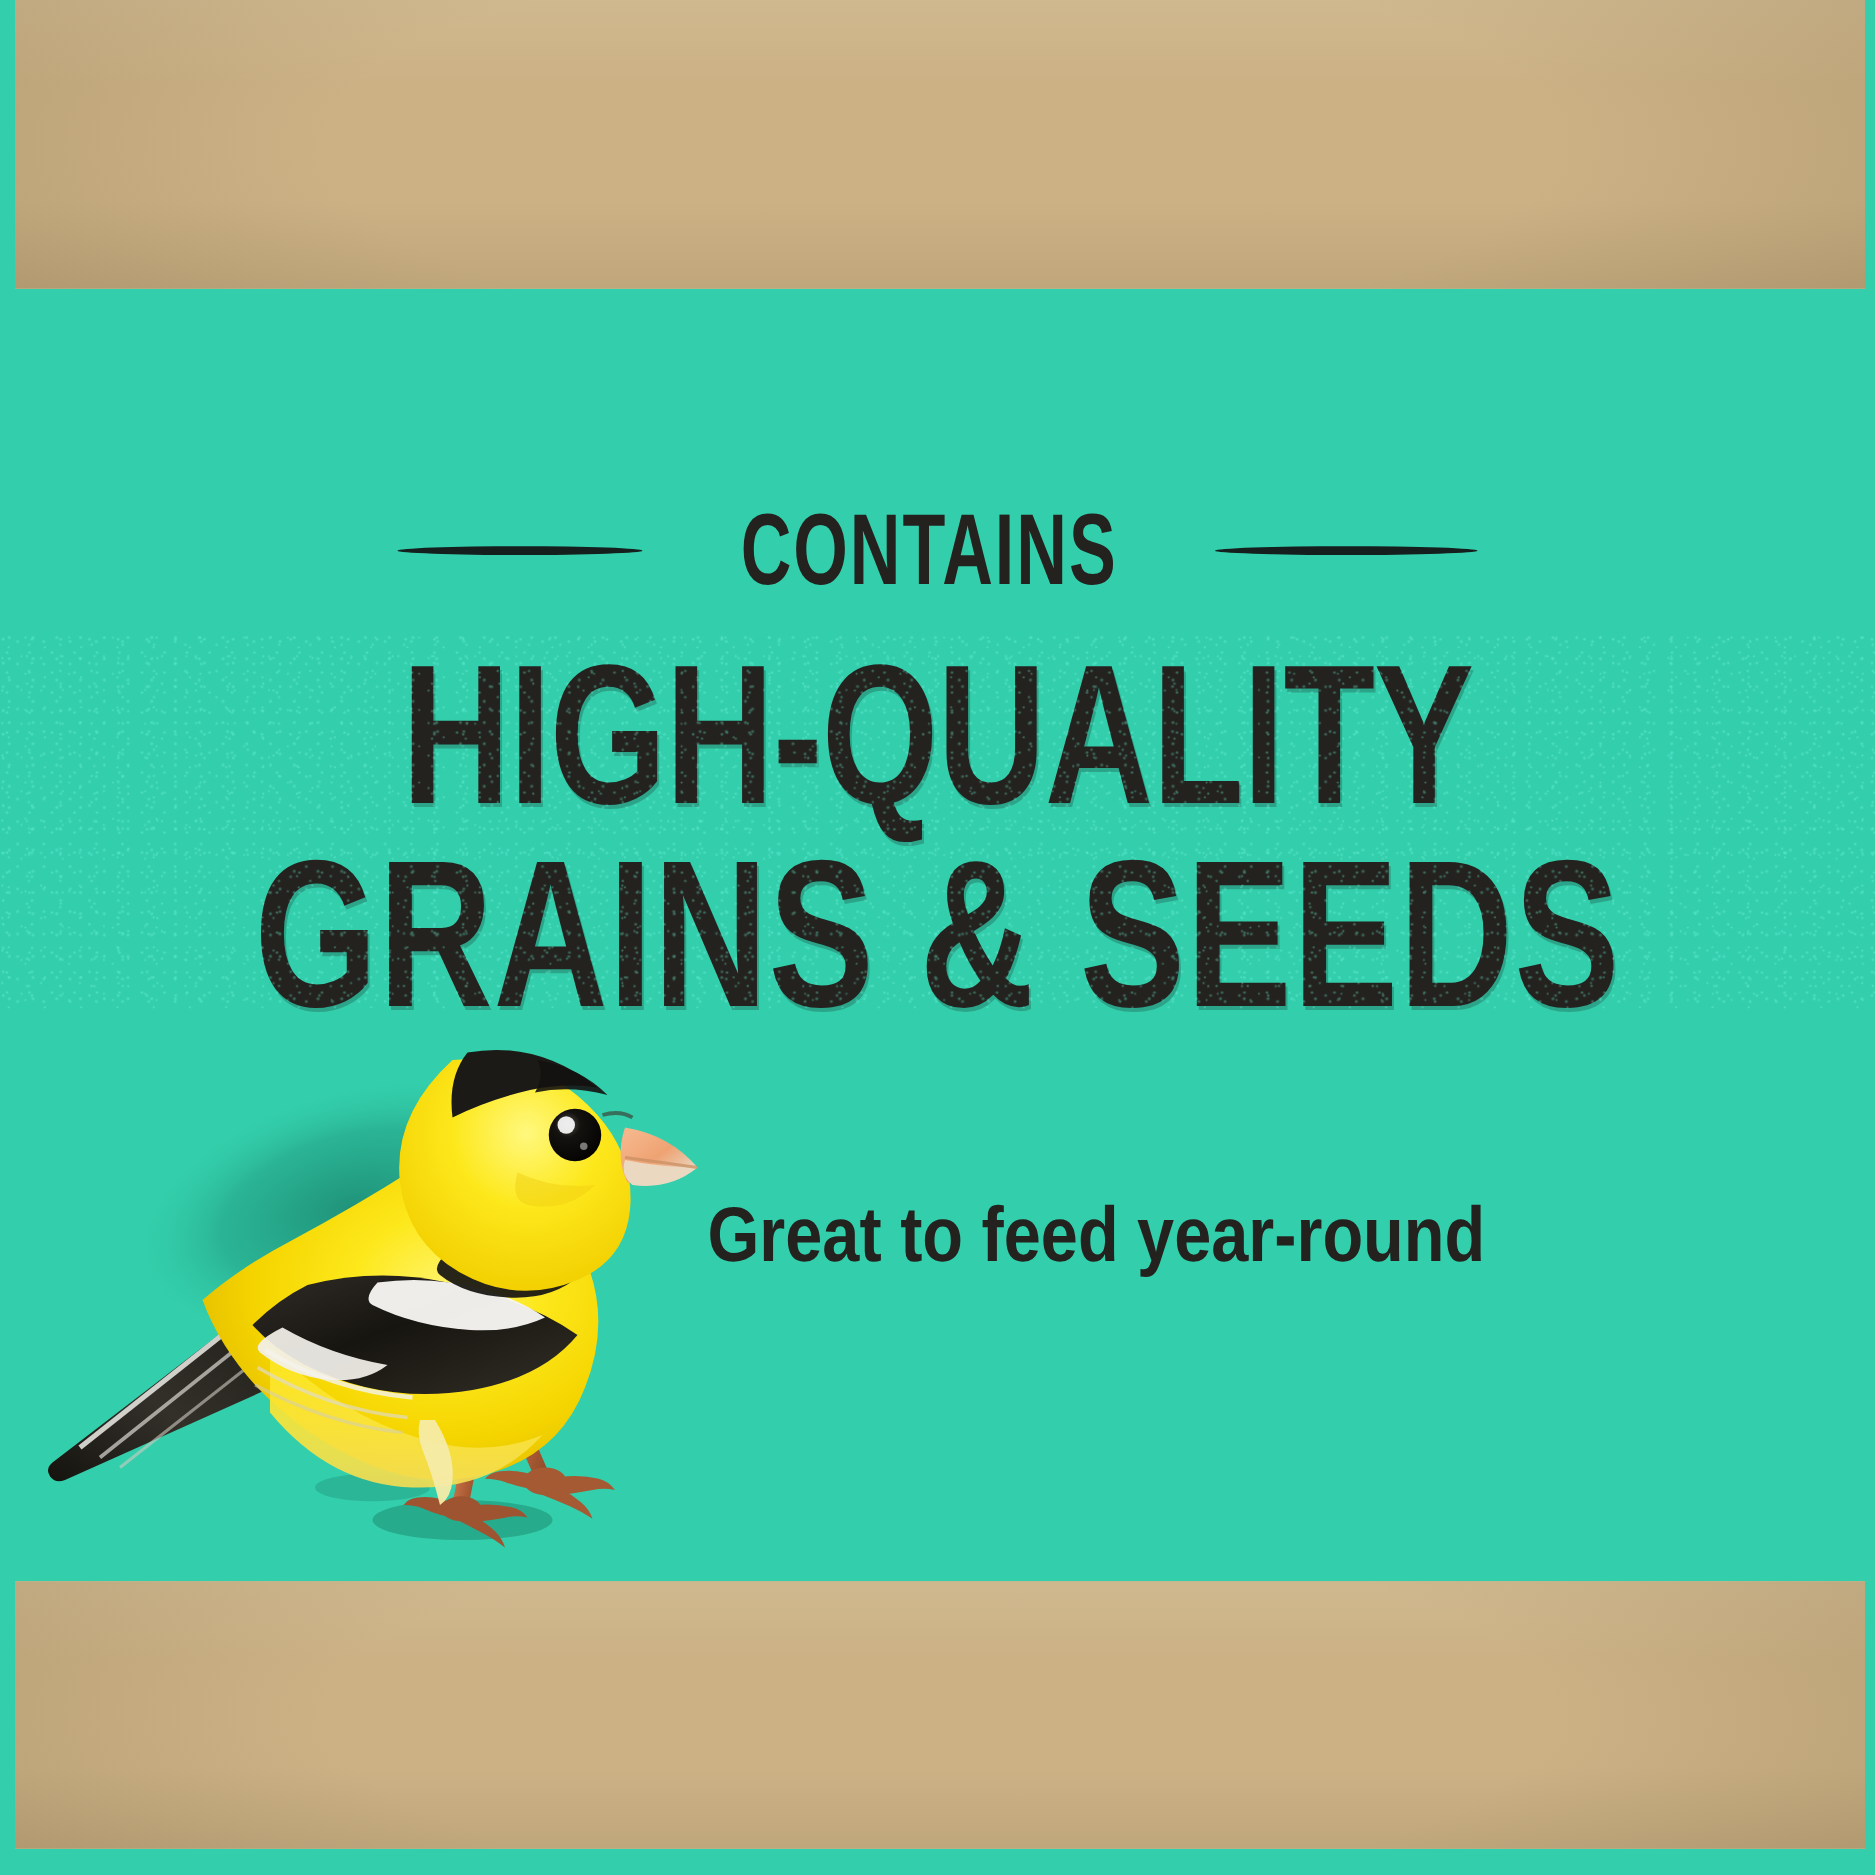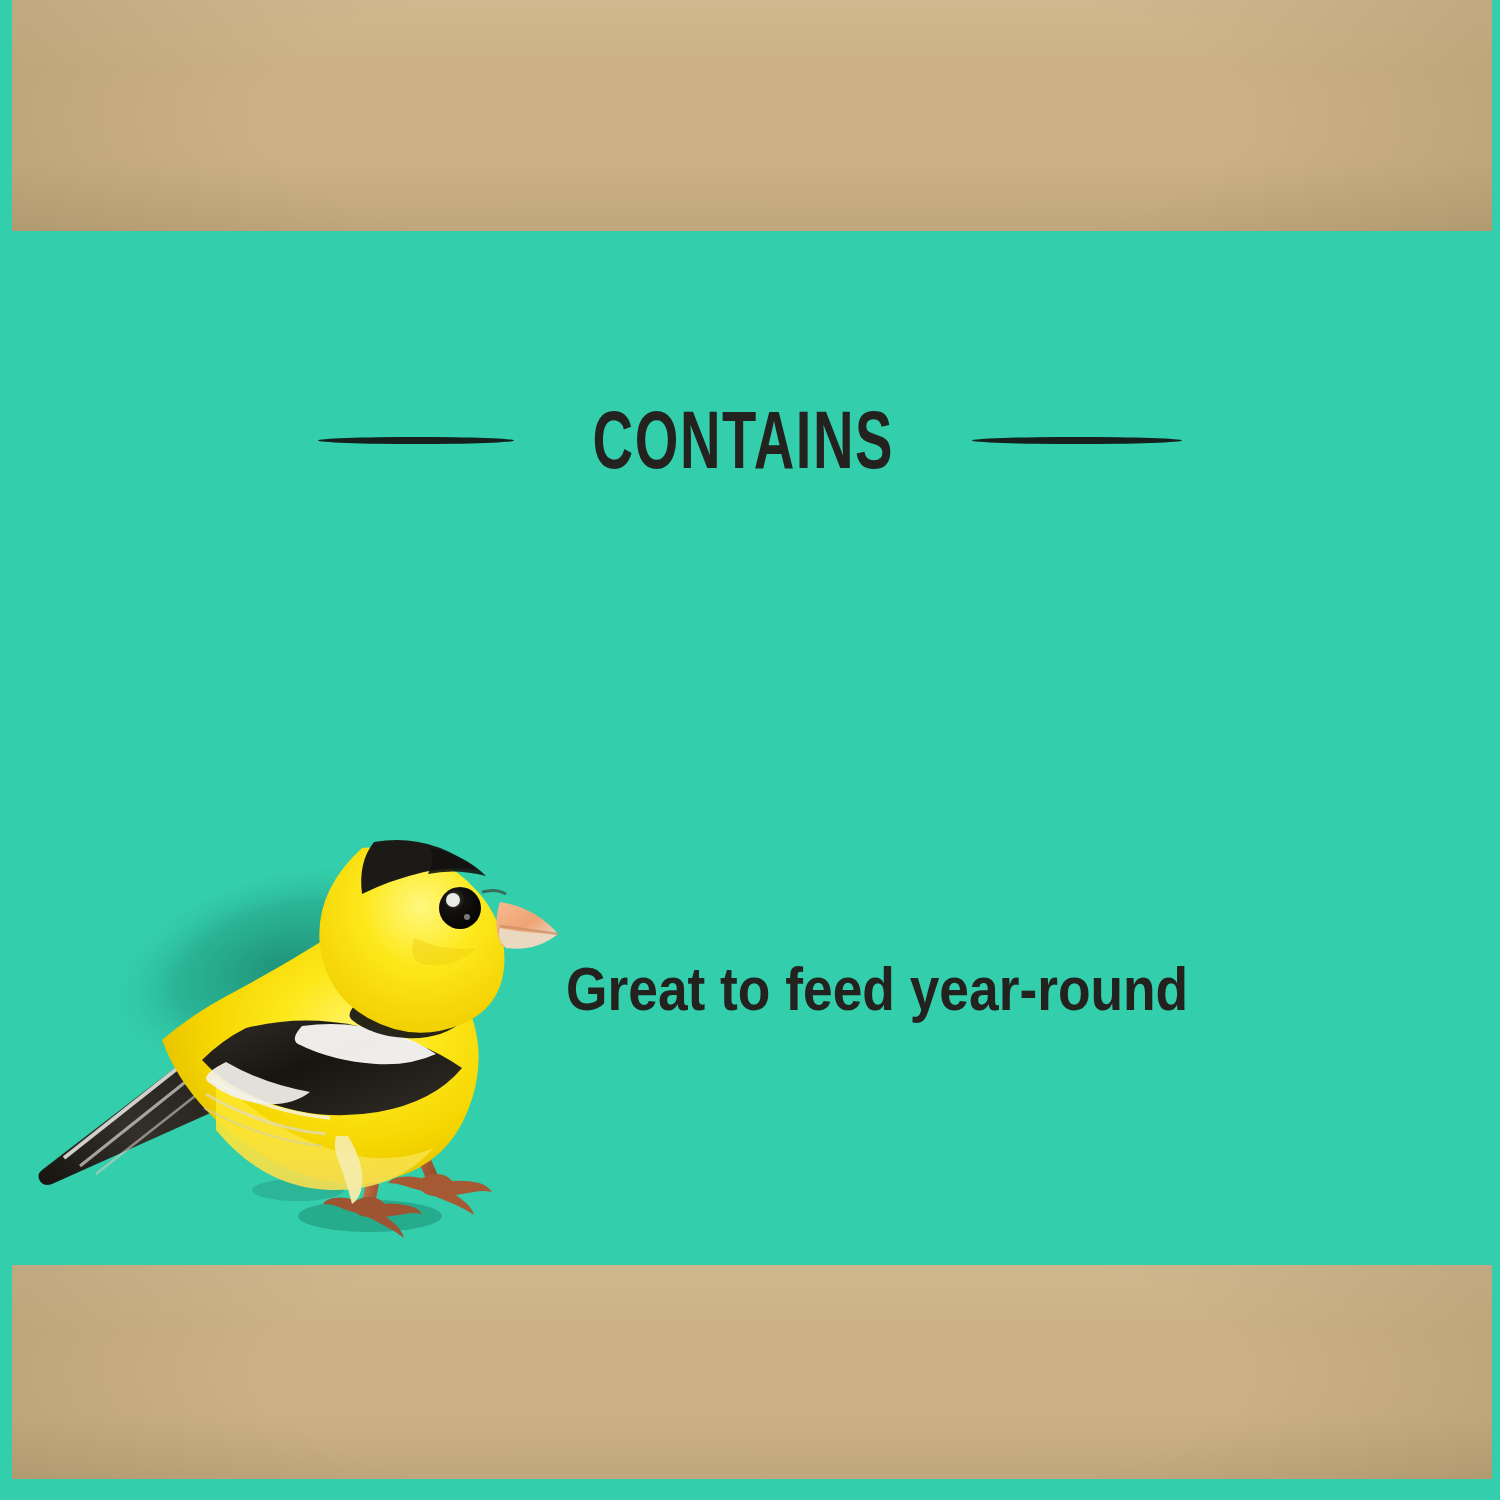--- a/index.html
+++ b/index.html
@@ -213,20 +213,25 @@
     <div class="seed-tex2"></div>
     <div class="seed-shade"></div>
   </div>
 
   <div id="contains-row">
     <span class="dash" id="dash-left"></span>
     <span id="contains-text">CONTAINS</span>
     <span class="dash" id="dash-right"></span>
   </div>
 
+  <div id="headline">
+    <span class="head-line" id="headline-line1">HIGH-QUALITY</span>
+    <span class="head-line" id="headline-line2">GRAINS &amp; SEEDS</span>
+    <div id="headline-speckle"></div>
+  </div>
 
   <div id="tagline">Great to feed year-round</div>
 
   <div id="bird-figure">
     <svg id="bird-svg" viewBox="0 0 530 442" xmlns="http://www.w3.org/2000/svg">
       <defs>
         <radialGradient id="gBody" cx="62%" cy="38%" r="62%">
           <stop offset="0%" stop-color="#FFF46B"></stop>
           <stop offset="38%" stop-color="#FDE81C"></stop>
           <stop offset="78%" stop-color="#F5D500"></stop>

